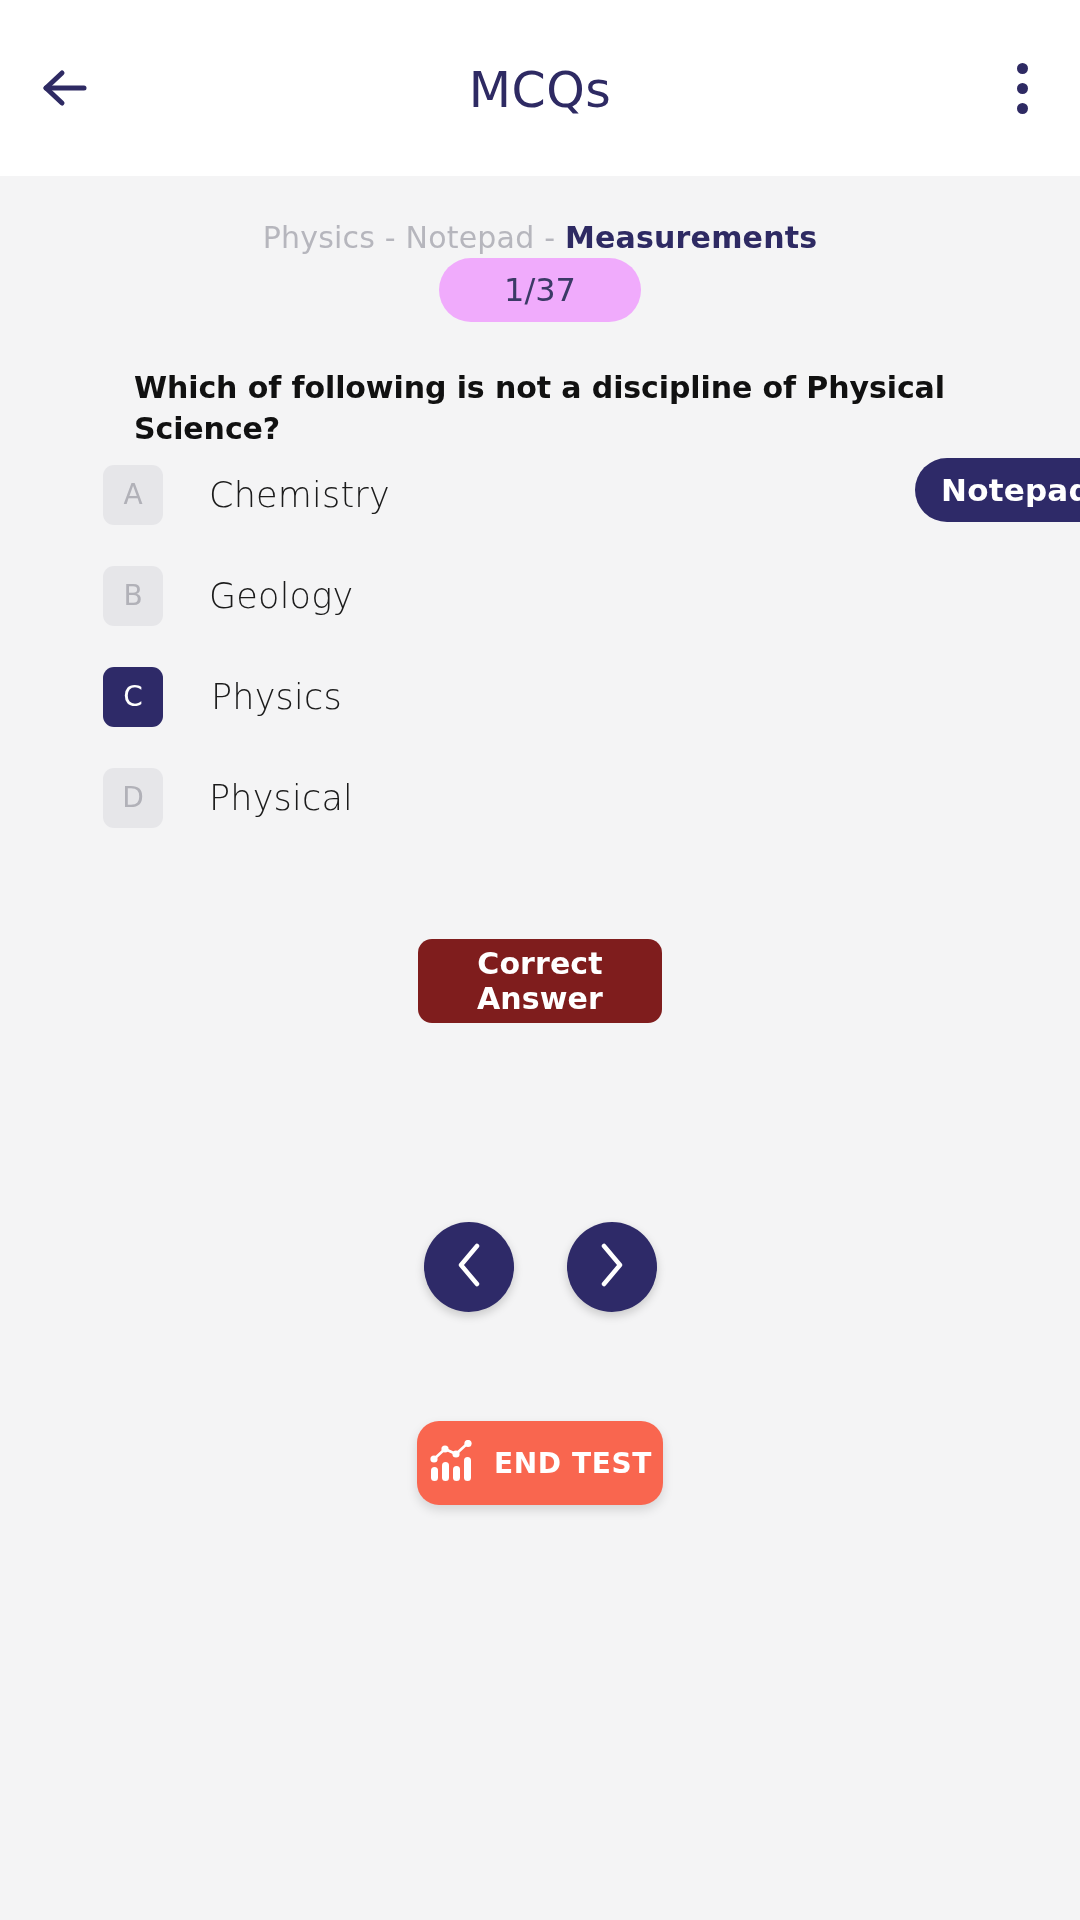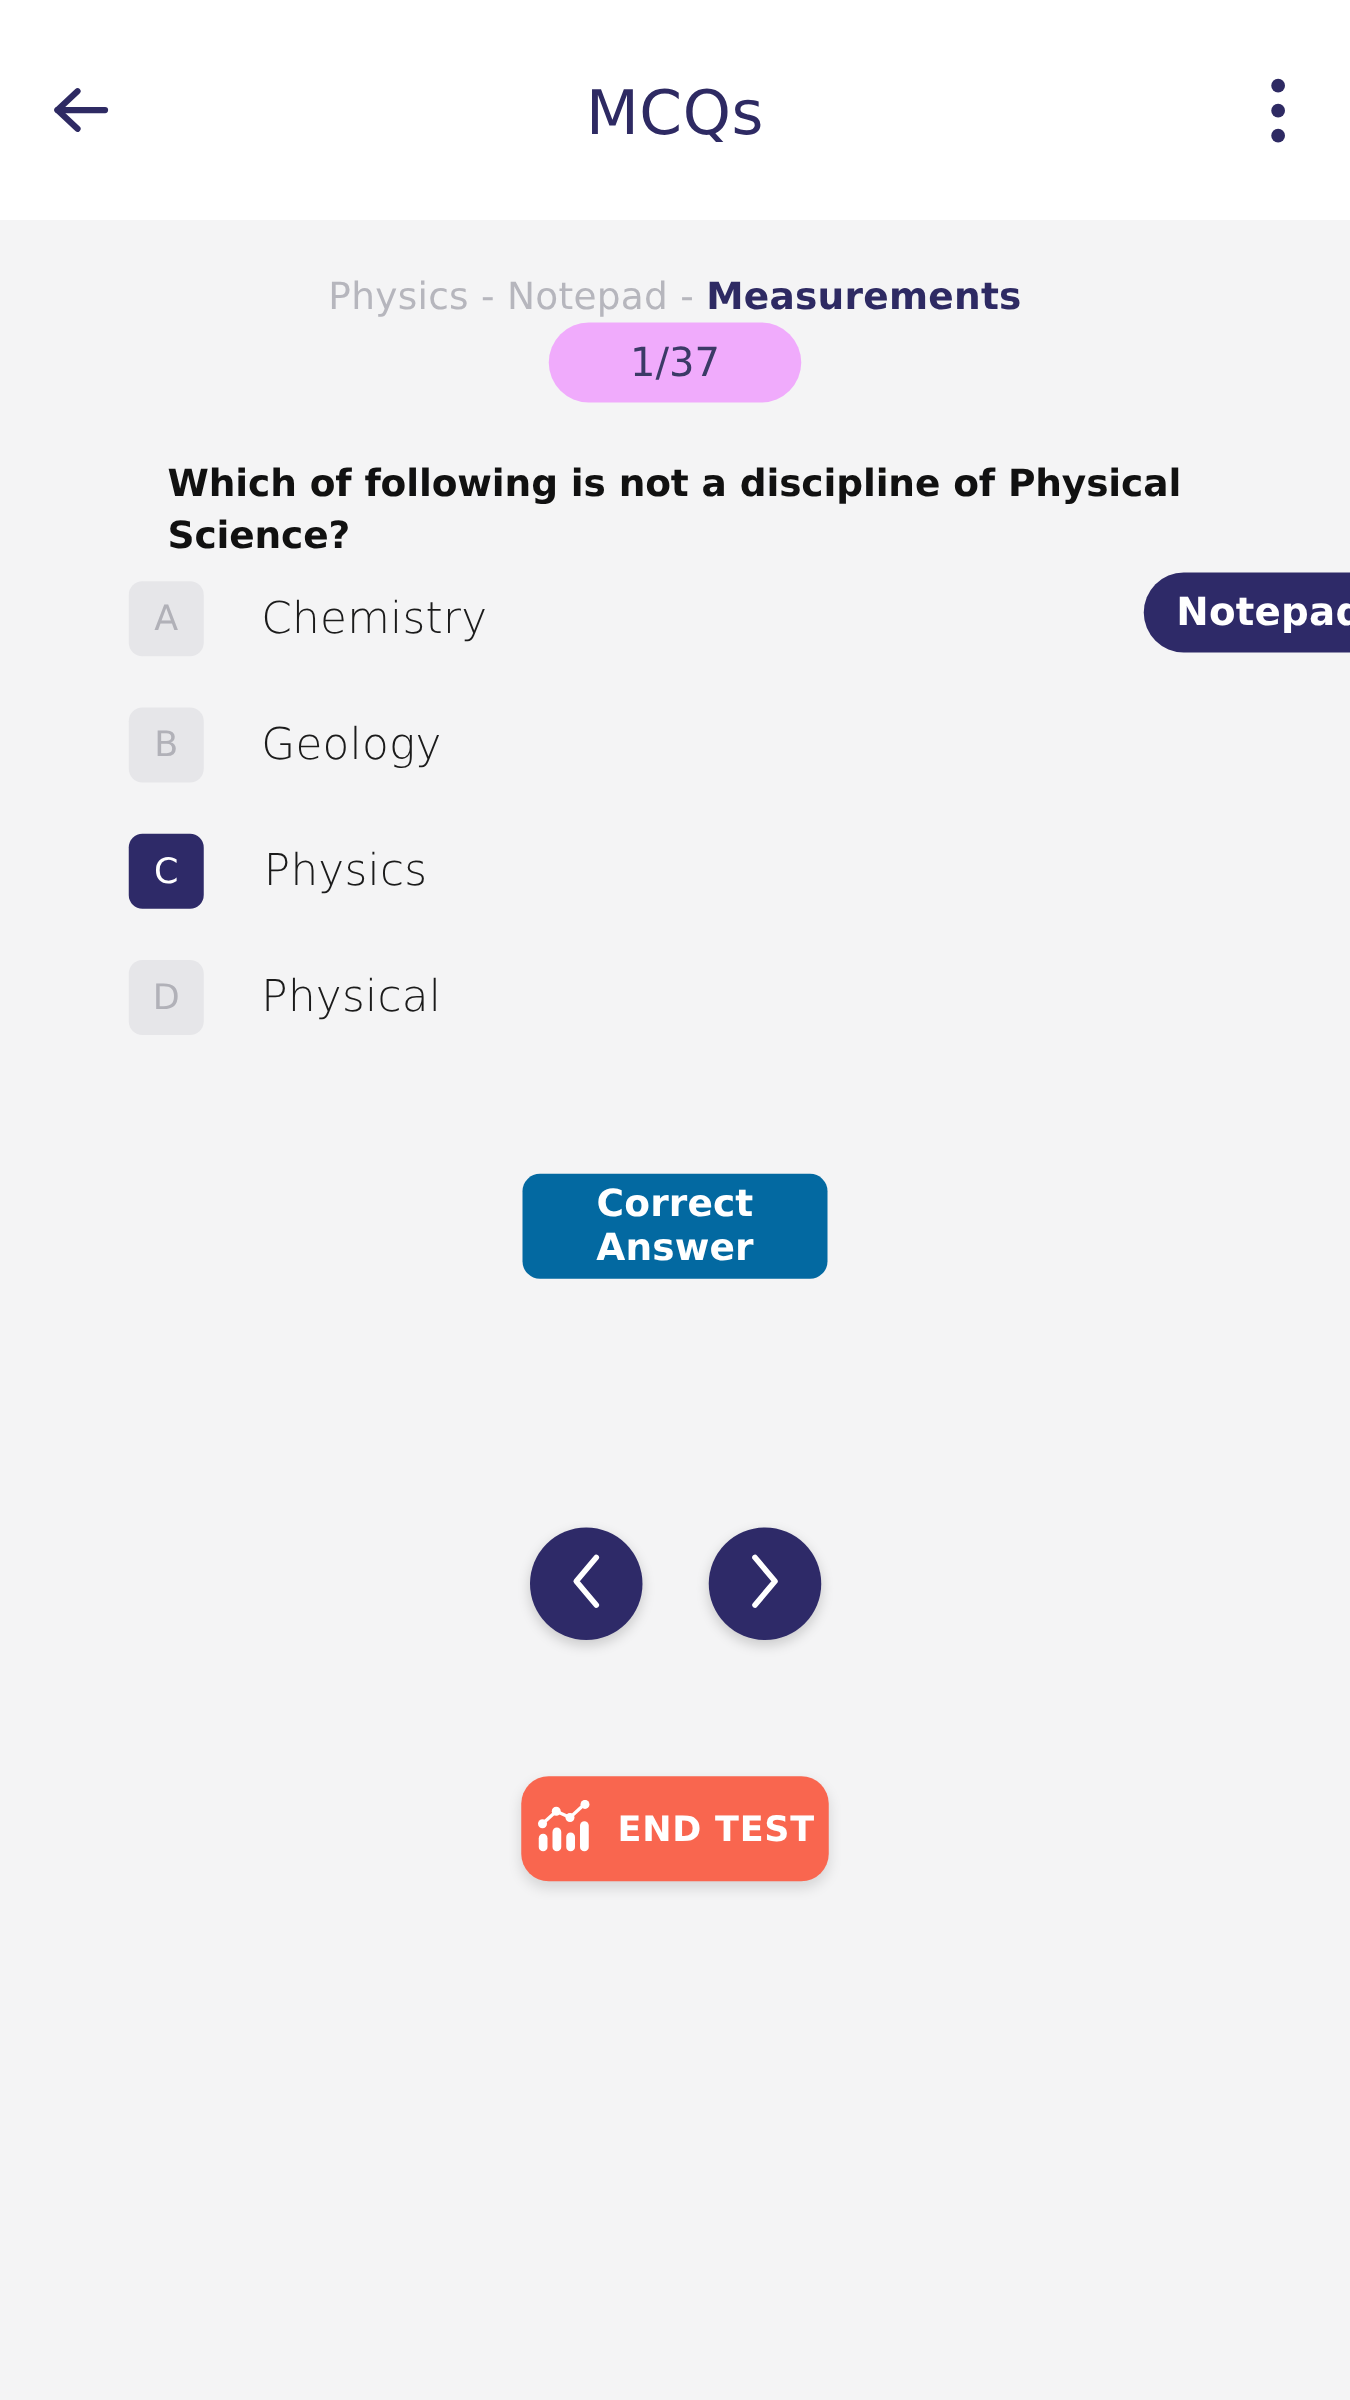--- a/index.html
+++ b/index.html
@@ -199,21 +199,21 @@
   .option-row.selected .opt-label { margin-left: 48px; }
 
   
   .correct-btn {
     position: absolute;
     top: 763px;
     left: 50%;
     transform: translateX(-50%);
     width: 244px;
     height: 84px;
-    background: #0369a1;
+    background: #7f1d1d;
     border-radius: 14px;
     display: flex;
     align-items: center;
     border: none;
     cursor: pointer;
   }
   .correct-btn span {
     color: #ffffff;
     font-size: 30px;
     font-weight: 700;

